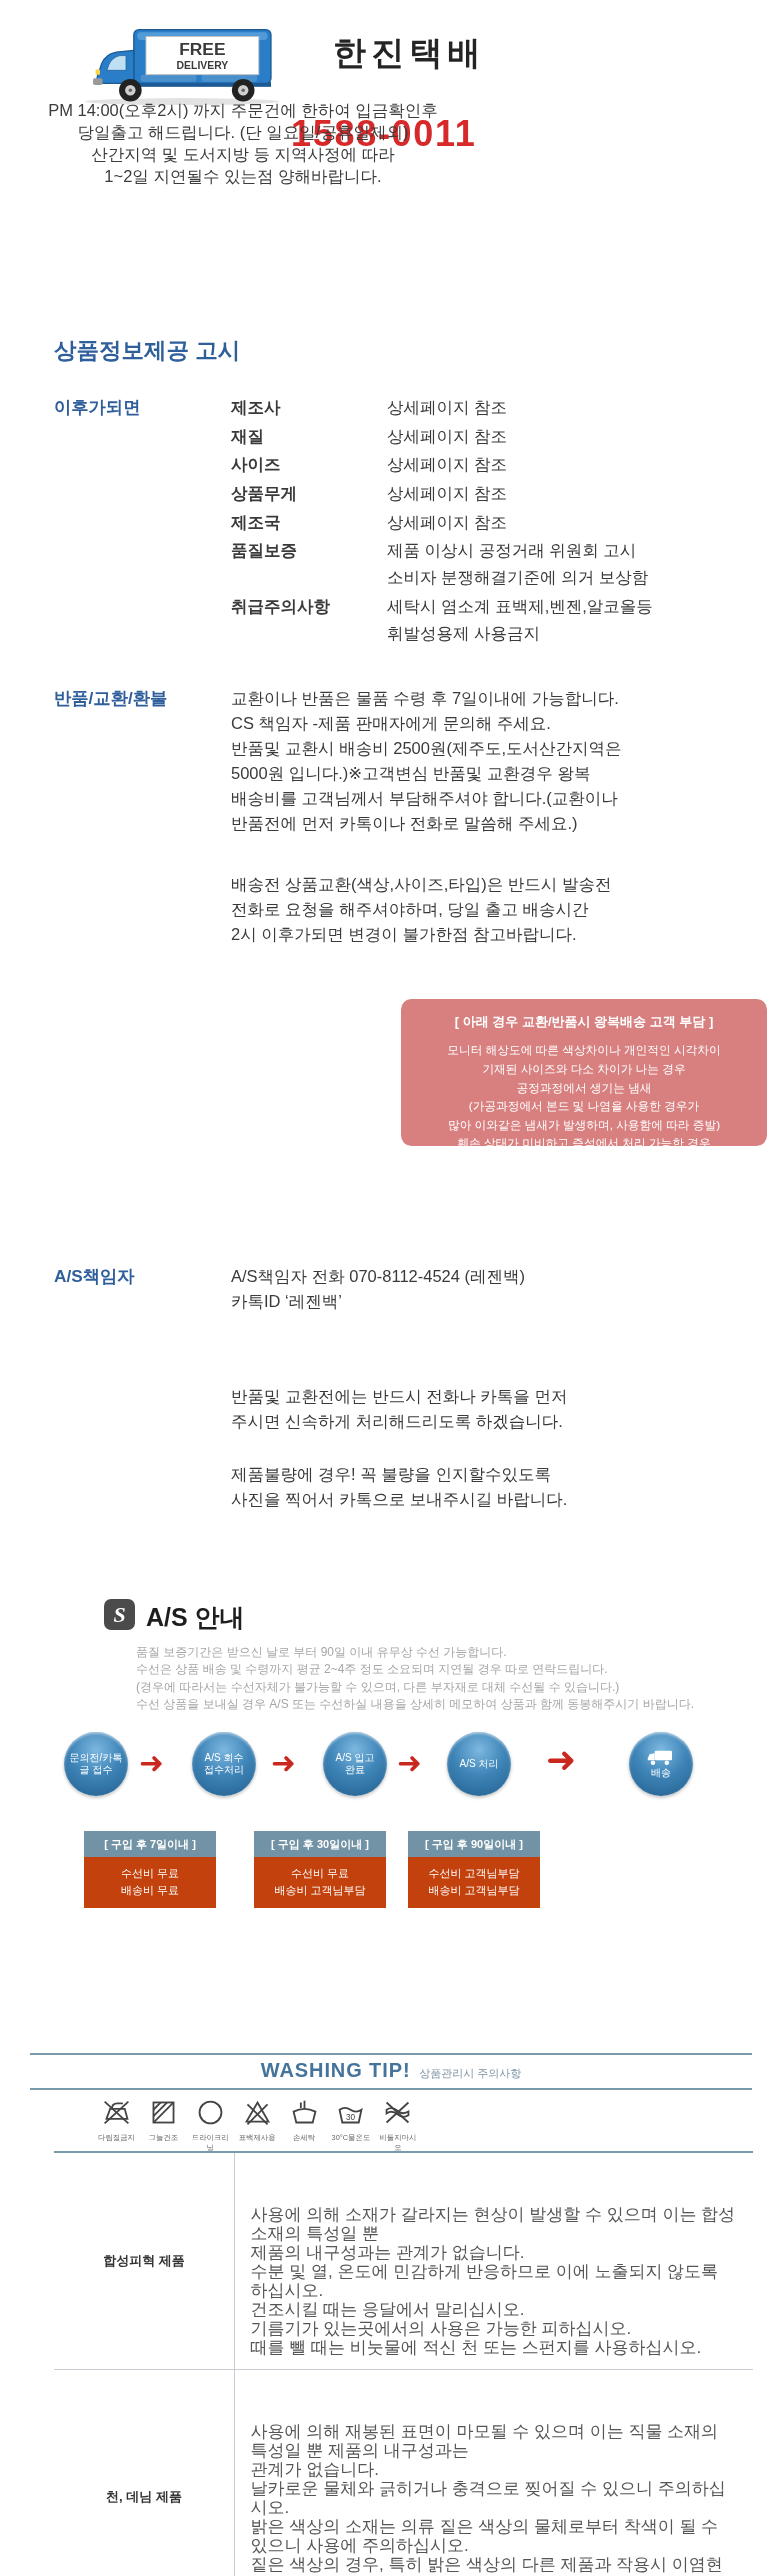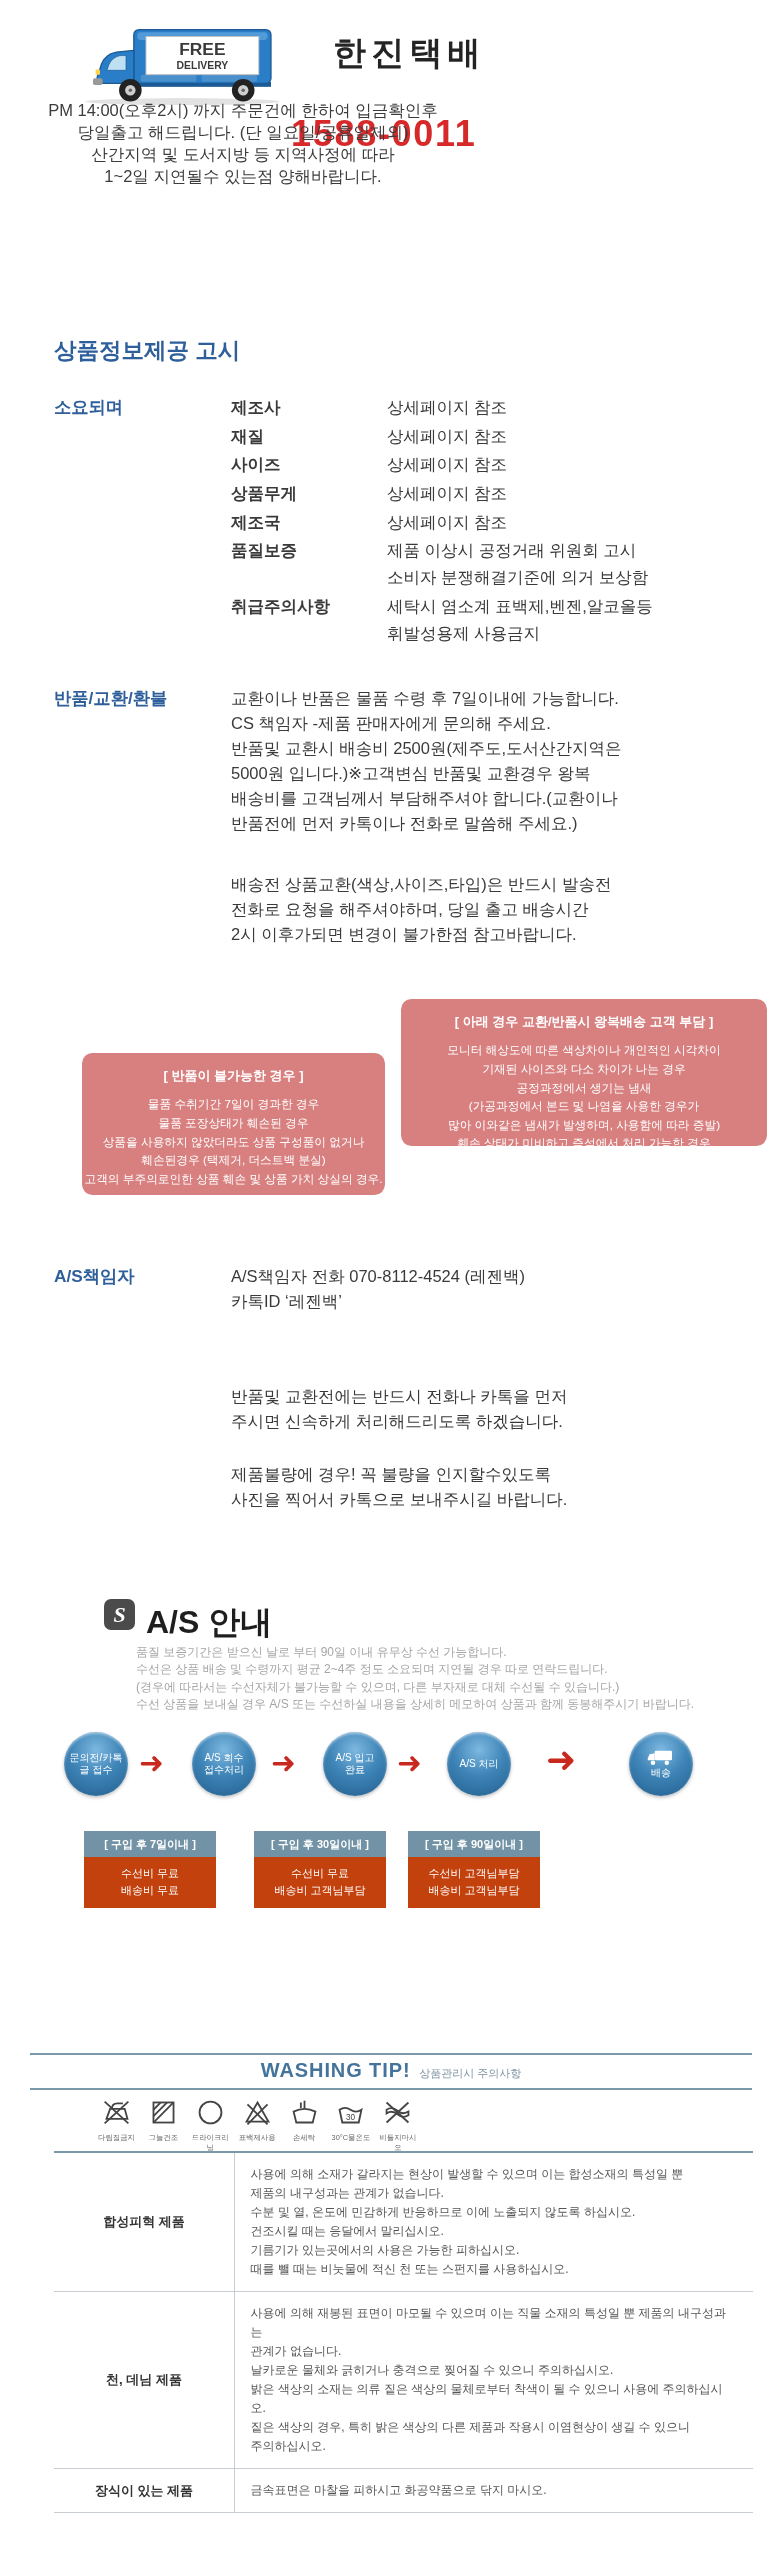--- a/index.html
+++ b/index.html
@@ -27,21 +27,21 @@
 
   
   .warn-box{background:#d88080;border-radius:10.4px;color:#fff;text-align:center;}
   .warn-box .w-title{font-size:13px;font-weight:bold;padding-top:14px;}
   .warn-box .w-body{font-size:11.7px;line-height:18.6px;padding-top:10.4px;}
 
   
   .s-logo{width:31px;height:31px;background:#4b4b4b;border-radius:7px;color:#fff;
           font-size:22px;font-weight:bold;font-style:italic;text-align:center;line-height:31px;
           font-family:"Liberation Serif","DejaVu Serif",serif;}
-  .as-title{font-size:32px;font-weight:bold;color:#1e1e1e;}
+  .as-title{font-size:25px;font-weight:bold;color:#1e1e1e;}
   .as-desc{font-size:12px;line-height:17.3px;color:#a6a6a6;}
 
   .step-circle{width:64px;height:64px;border-radius:50%;color:#fff;text-align:center;
      background:radial-gradient(circle at 50% 28%,#7db8e0 0%,#3f85b8 45%,#215e8d 100%);
      box-shadow:inset 0 1.7px 2.6px rgba(255,255,255,.5), 0 1.7px 3.5px rgba(0,0,0,.25);
      display:flex;flex-direction:column;align-items:center;justify-content:center;}
   .step-circle .st{font-size:10px;line-height:12px;}
   .flow-arrow{font-size:29.5px;font-weight:bold;color:#c8281e;line-height:29.5px;}
 
   .period-box{width:132px;}
@@ -56,21 +56,21 @@
   .wash-title{font-size:20px;font-weight:bold;color:#44749c;letter-spacing:0.9px;}
   .wash-sub{font-size:11px;color:#7d93a3;margin-left:8.7px;}
   .wicon{display:inline-block;width:43px;text-align:center;vertical-align:top;margin-right:0px;}
   .wicon .wl{font-size:7.4px;color:#666;display:block;margin-top:1.7px;}
 
   .care-table{width:699px;border-top:2.6px solid #7a9aab;border-bottom:0.9px solid #c9ced4;}
   .care-row{display:flex;border-bottom:0.9px solid #c9ced4;}
   .care-row:last-child{border-bottom:none;}
   .care-row .cl{width:180px;flex:none;display:flex;align-items:center;justify-content:center;
                 font-size:13px;font-weight:bold;color:#333;border-right:0.9px solid #c9ced4;}
-  .care-row .cr{flex:1;padding:12px 15.6px;font-size:12px;line-height:19px;color:#555;}
+  .care-row .cr{flex:1;padding:12px 15.6px;font-size:17px;line-height:19px;color:#555;margin-top:40px;}
 </style>
 </head>
 <body>
 
 <div id="page">
 
   <div class="abs" style="left:80px;top:26px;">
     <svg width="204" height="80" viewBox="0 0 235 92">
       <ellipse cx="118" cy="87" rx="112" ry="4" fill="#e2e2e2"></ellipse>
       <rect x="62" y="64" width="158" height="6" fill="#1b5a94"></rect>
@@ -95,21 +95,21 @@
   </div>
   <div class="abs courier-title" style="left:293px;top:31px;">한진택배</div>
   <div class="abs phone" style="left:291px;top:69px;margin-top:44px;">1588-0011</div>
   <div class="abs ship-notice pre" style="left:22px;top:99px;">PM 14:00(오후2시) 까지 주문건에 한하여 입금확인후
 당일출고 해드립니다. (단 일요일/공휴일제외)
 산간지역 및 도서지방 등 지역사정에 따라
 1~2일 지연될수 있는점 양해바랍니다.</div>
 
   <div class="abs big-title" style="left:54px;top:335px;">상품정보제공 고시</div>
 
-  <div class="abs sec-label" style="left:54px;top:395px;">소요되며</div>
+  <div class="abs sec-label" style="left:54px;top:395px;">이후가되면</div>
   <div class="abs p-table" style="left:231px;top:394px;">
     <div class="p-row">
       <div class="lab">제조사</div>
       <div class="val pre">상세페이지 참조</div>
     </div>
     <div class="p-row">
       <div class="lab">재질</div>
       <div class="val pre">상세페이지 참조</div>
     </div>
     <div class="p-row">
@@ -140,28 +140,20 @@
   <div class="abs body-par pre" style="left:231px;top:686px;width:520px;">교환이나 반품은 물품 수령 후 7일이내에 가능합니다.
 CS 책임자 -제품 판매자에게 문의해 주세요.
 반품및 교환시 배송비 2500원(제주도,도서산간지역은
 5000원 입니다.)※고객변심 반품및 교환경우 왕복
 배송비를 고객님께서 부담해주셔야 합니다.(교환이나
 반품전에 먼저 카톡이나 전화로 말씀해 주세요.)</div>
   <div class="abs body-par pre" style="left:231px;top:872px;width:520px;">배송전 상품교환(색상,사이즈,타입)은 반드시 발송전
 전화로 요청을 해주셔야하며, 당일 출고 배송시간
 2시 이후가되면 변경이 불가한점 참고바랍니다.</div>
 
-  <div class="abs warn-box" style="left:82px;top:1053px;width:303px;height:142px;">
-    <div class="w-title">[ 반품이 불가능한 경우 ]</div>
-    <div class="w-body pre">물품 수취기간 7일이 경과한 경우
-물품 포장상태가 훼손된 경우
-상품을 사용하지 않았더라도 상품 구성품이 없거나
-훼손된경우 (택제거, 더스트백 분실)
-고객의 부주의로인한 상품 훼손 및 상품 가치 상실의 경우.</div>
-  </div>
   <div class="abs warn-box" style="left:401px;top:999px;width:366px;height:147px;">
     <div class="w-title">[ 아래 경우 교환/반품시 왕복배송 고객 부담 ]</div>
     <div class="w-body pre">모니터 해상도에 따른 색상차이나 개인적인 시각차이
 기재된 사이즈와 다소 차이가 나는 경우
 공정과정에서 생기는 냄새
 (가공과정에서 본드 및 나염을 사용한 경우가
 많아 이와같은 냄새가 발생하며, 사용함에 따라 증발)
 훼손 상태가 미비하고 즉석에서 처리 가능한 경우</div>
   </div>
 

